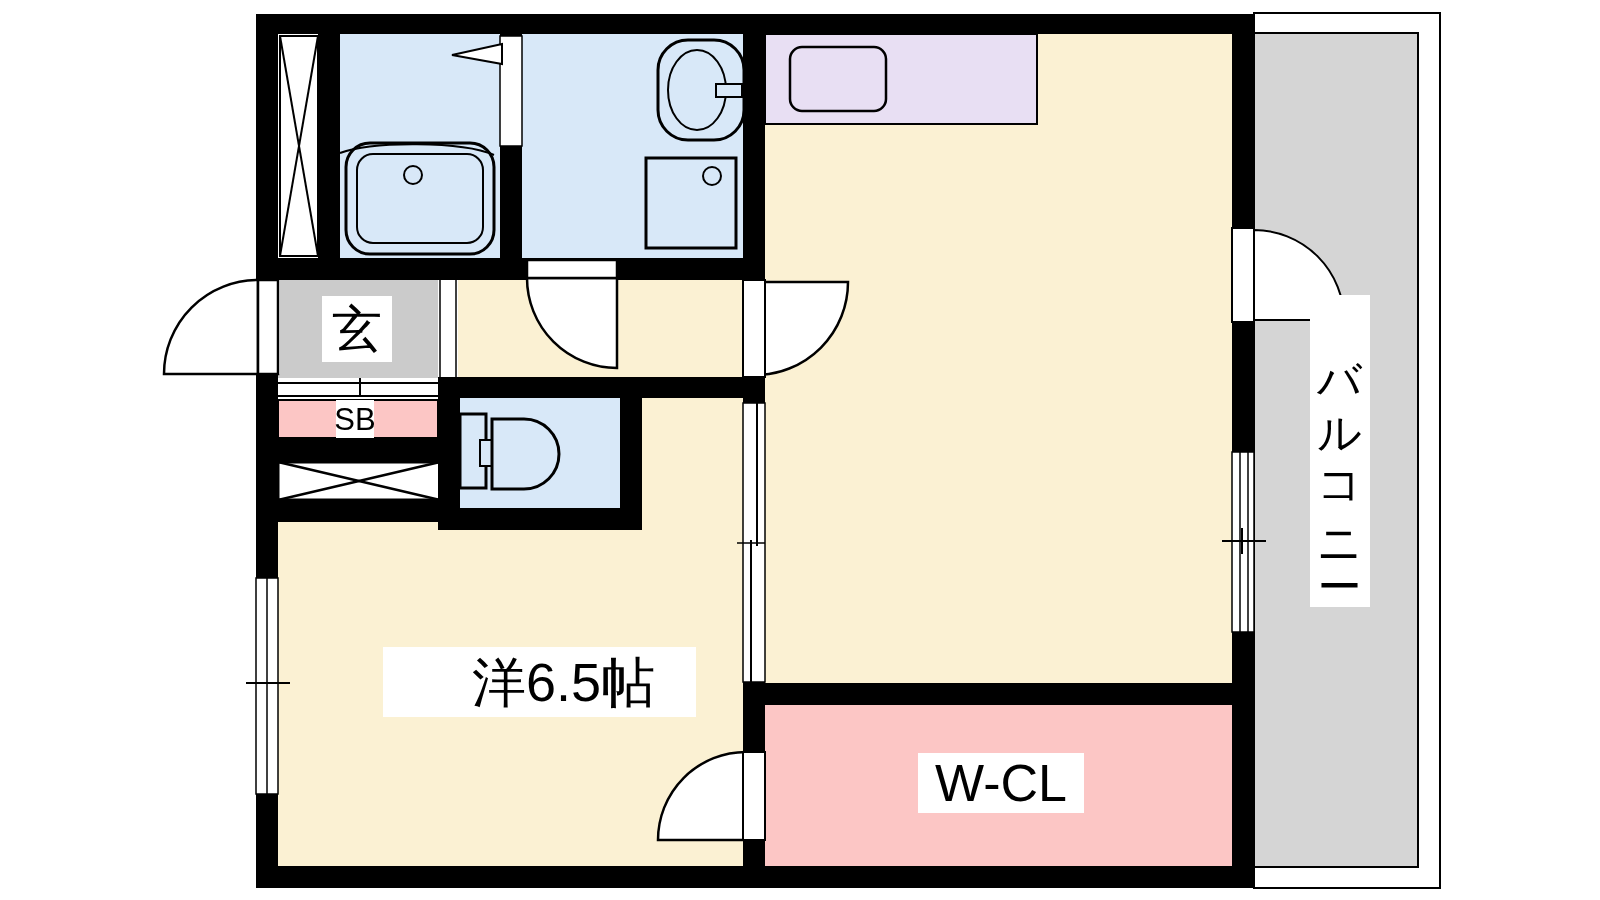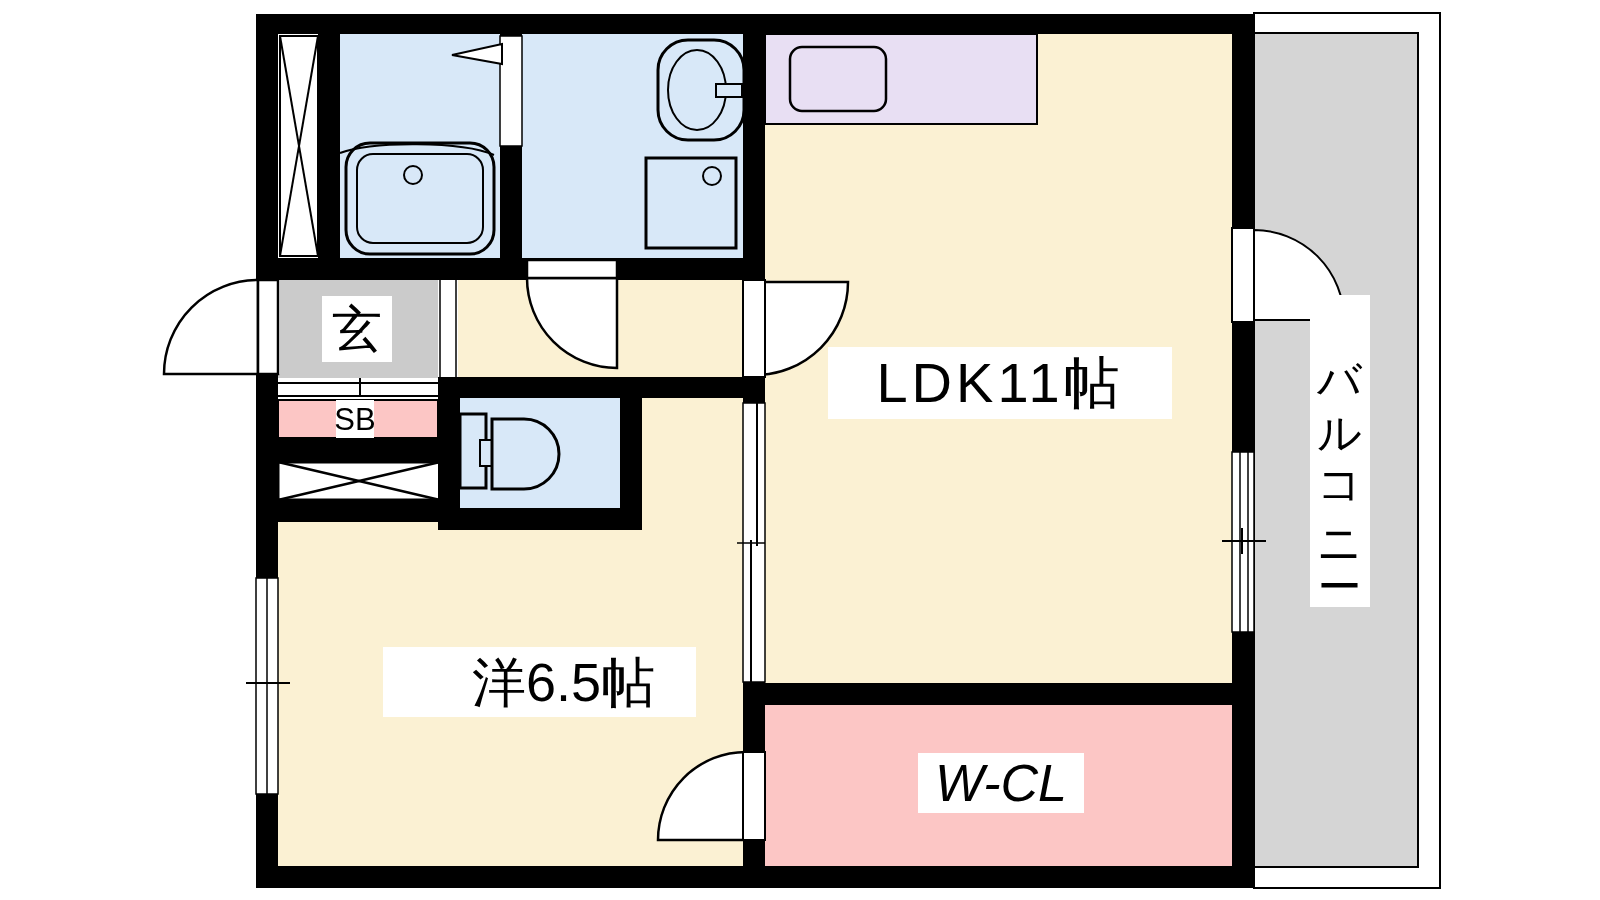--- a/index.html
+++ b/index.html
@@ -17,21 +17,21 @@
     background:#ffffff;
     color:#000;
     line-height:1;
     white-space:nowrap;
     font-weight:500;
   }
   .lbl-entrance{left:322px;top:296px;width:70px;height:66px;font-size:50px;}
   .lbl-sb{left:336px;top:400px;width:38px;height:38px;font-size:31px;}
   .lbl-western{left:383px;top:647px;width:265px;height:70px;font-size:54px;padding-left:48px;}
   .lbl-ldk{left:828px;top:347px;width:344px;height:72px;font-size:56px;letter-spacing:4px;}
-  .lbl-wcl{left:918px;top:753px;width:166px;height:60px;font-size:52px;font-style:italic;}
+  .lbl-wcl{left:918px;top:753px;width:166px;height:60px;font-size:52px;}
   .lbl-balcony{
     left:1310px;top:295px;width:60px;height:312px;
     font-size:44px;
     writing-mode:vertical-rl;text-orientation:mixed;
     letter-spacing:8px;
   }
 </style>
 </head>
 <body>
 
@@ -173,16 +173,15 @@
     <path d="M492,419 H524 A35,35 0 0 1 524,489 H492 Z" fill="none" stroke="#000" stroke-width="3"></path>
   </g>
 
   <rect x="790" y="47" width="96" height="64" rx="12" fill="none" stroke="#000" stroke-width="2.5"></rect>
 
 </svg>
 
   <div class="room-label lbl-entrance">玄</div>
   <div class="room-label lbl-sb">SB</div>
   <div class="room-label lbl-western">洋6.5帖</div>
-  <div class="room-label lbl-ldk">LDK11帖</div>
   <div class="room-label lbl-wcl">W-CL</div>
   <div class="room-label lbl-balcony">バルコニー</div>
 </div>
 
 </body></html>

